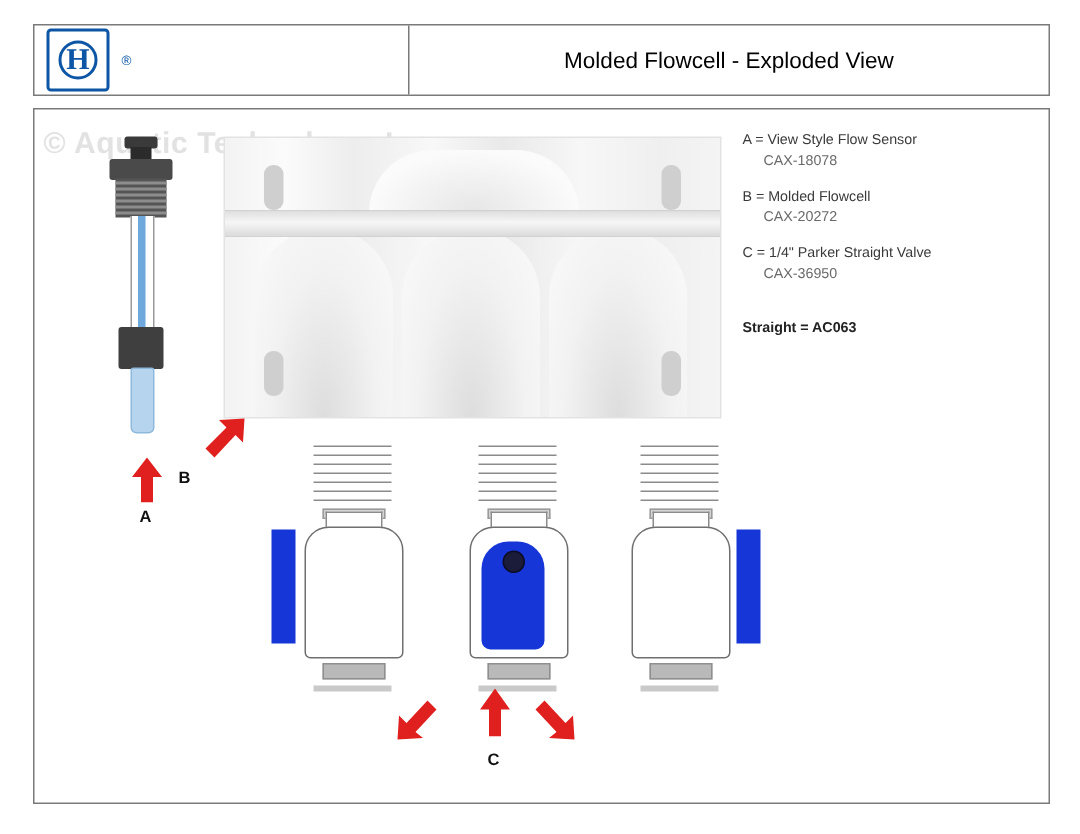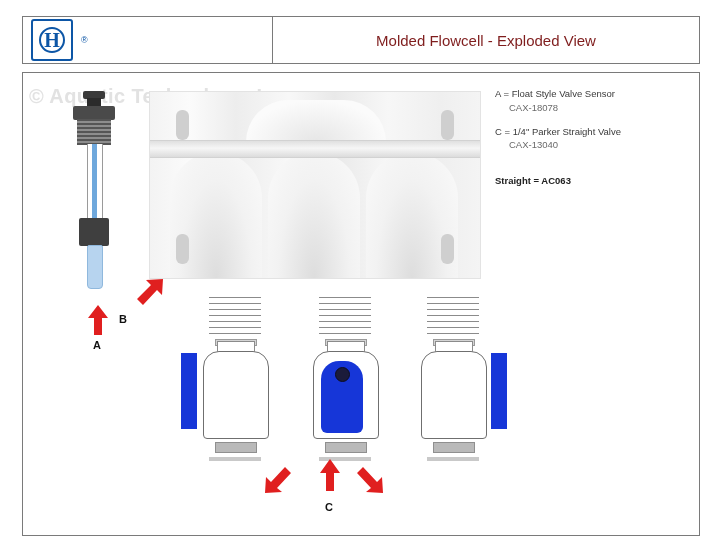--- a/index.html
+++ b/index.html
@@ -83,21 +83,21 @@
     margin-left: 2px;
   }
   .title-cell {
     flex: 1;
     display: flex;
     align-items: center;
     justify-content: center;
   }
   .doc-title {
     font-size: 15px;
-    color: #7f1d1d;
+    color: #000000;
   }
   
   .frame {
     position: absolute;
     left: 22px;
     top: 72px;
     width: 678px;
     height: 464px;
     border: 1px solid #7a7a7a;
     box-sizing: border-box;
@@ -234,26 +234,30 @@
       <span class="doc-title">Molded Flowcell - Exploded View</span>
     </div>
   </div>
 
   <div class="frame">
 
     <div class="watermark">© Aquatic Technology, Inc.</div>
 
     <div class="legend">
       <div class="entry">
-        <div class="ent-label">A = Float Style Valve Sensor</div>
+        <div class="ent-label">A = View Style Flow Sensor</div>
         <div class="ent-part">CAX-18078</div>
+      </div>
+      <div class="entry">
+        <div class="ent-label">B = Molded Flowcell</div>
+        <div class="ent-part">CAX-20272</div>
       </div>
       <div class="entry">
         <div class="ent-label">C = 1/4" Parker Straight Valve</div>
-        <div class="ent-part">CAX-13040</div>
+        <div class="ent-part">CAX-36950</div>
       </div>
       <div class="complete">Straight = AC063</div>
     </div>
 
     <div class="sensorA">
       <div class="s-cap"></div>
       <div class="s-neck"></div>
       <div class="s-hex"></div>
       <div class="s-thread">
         <i style="top:2px"></i>

